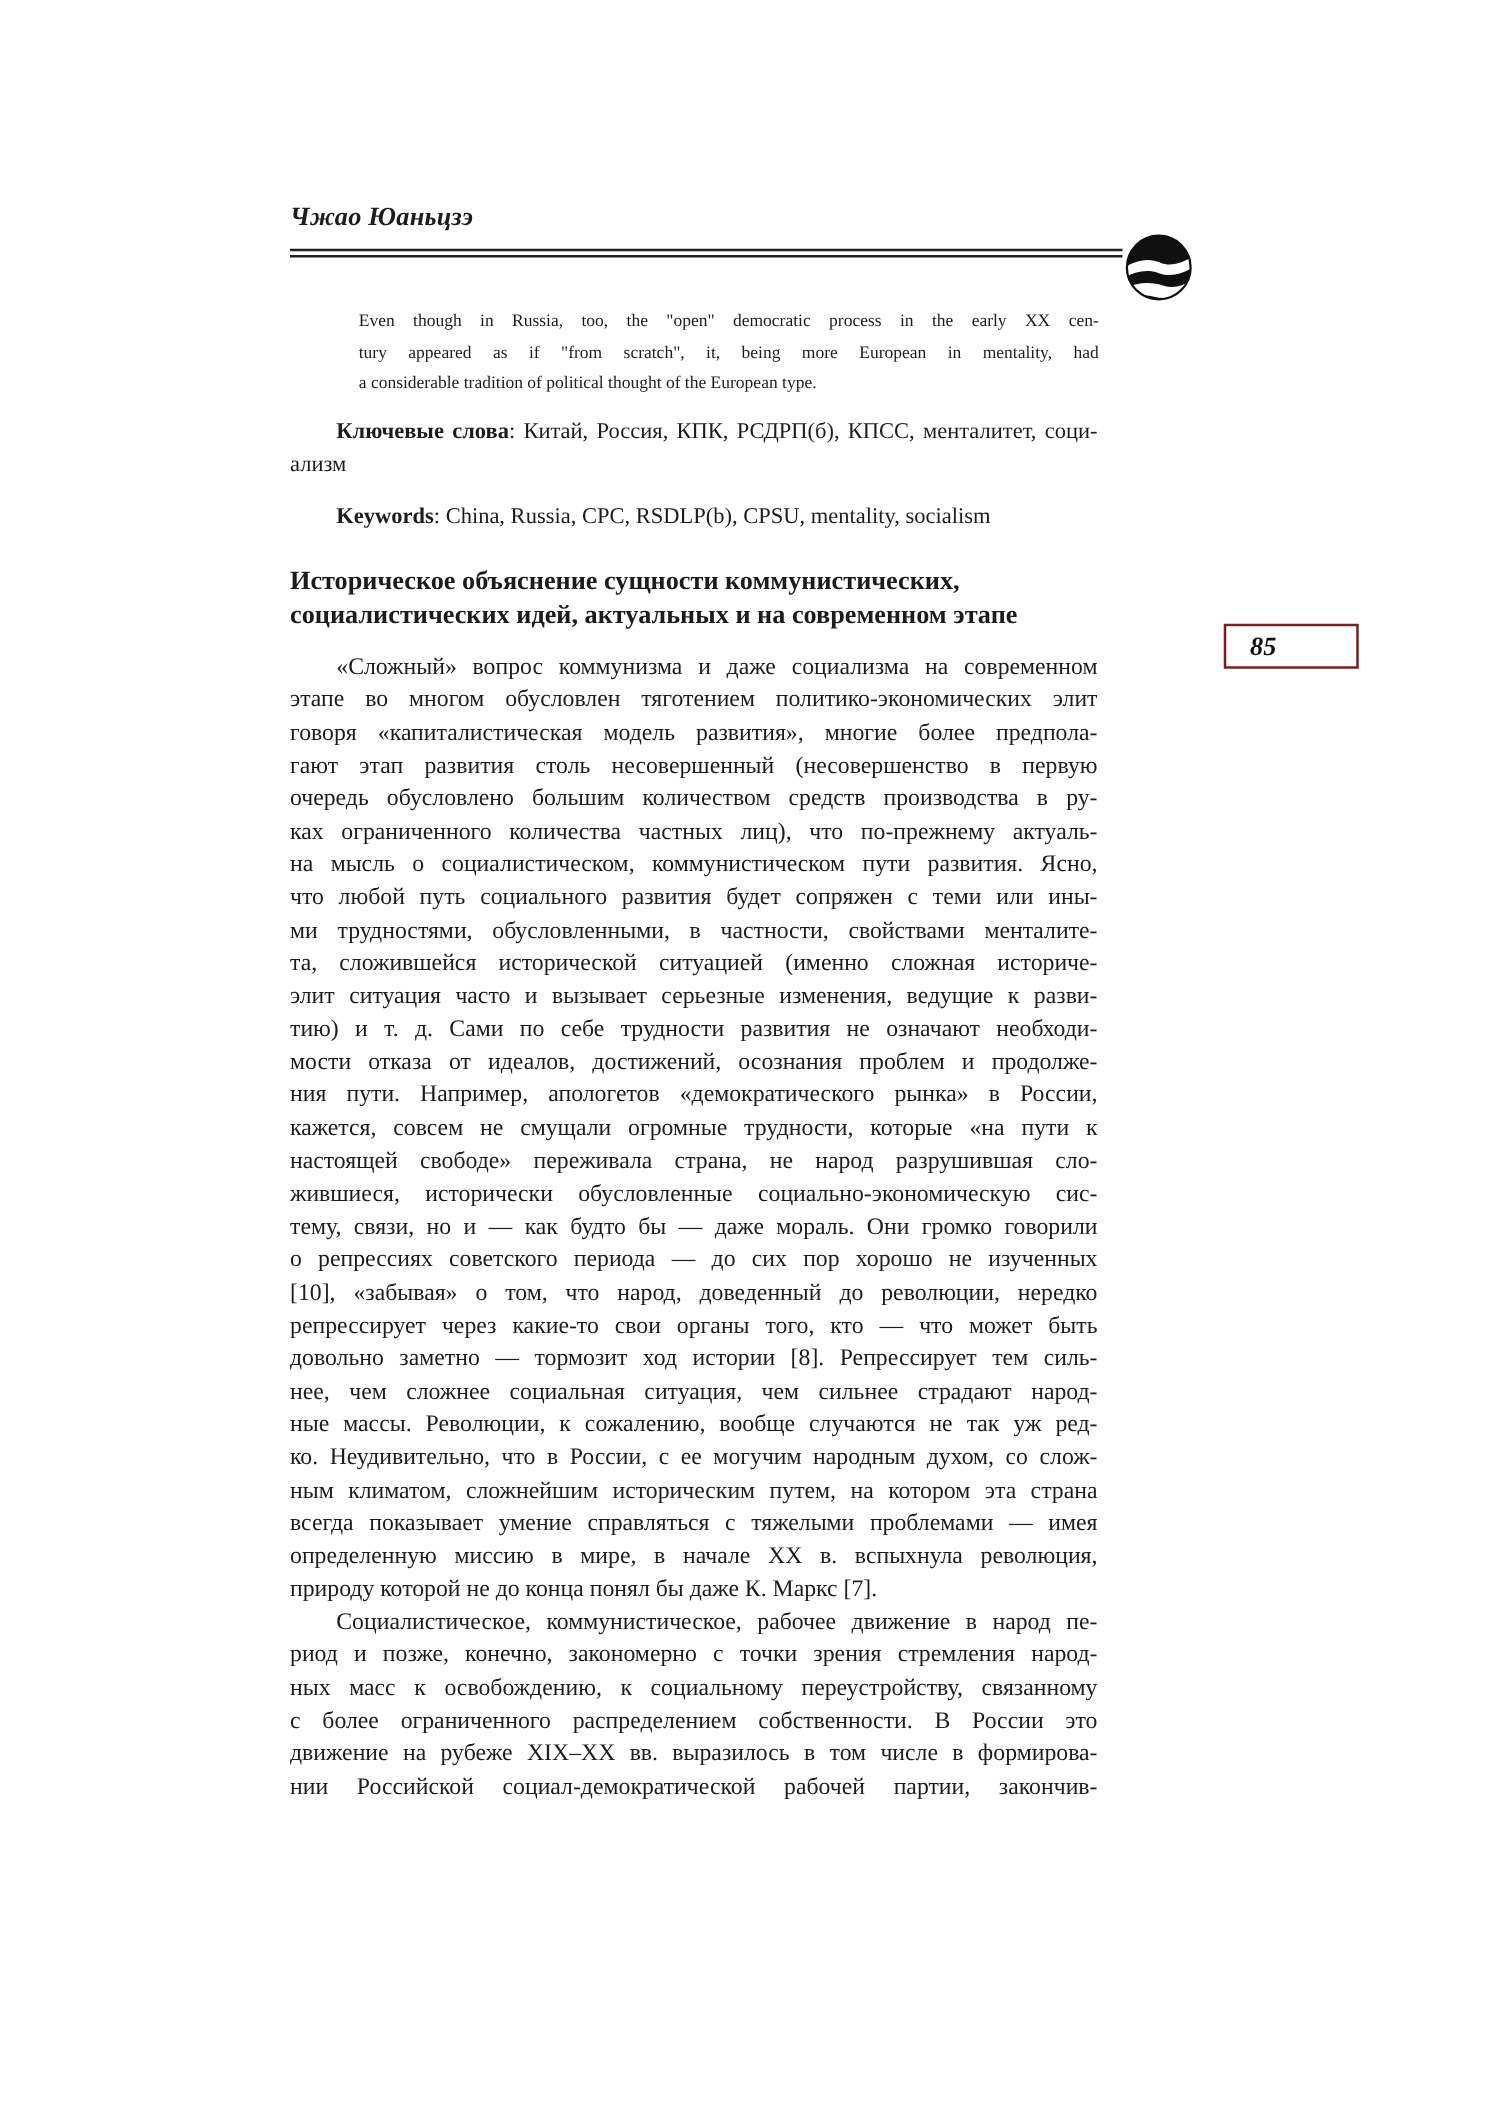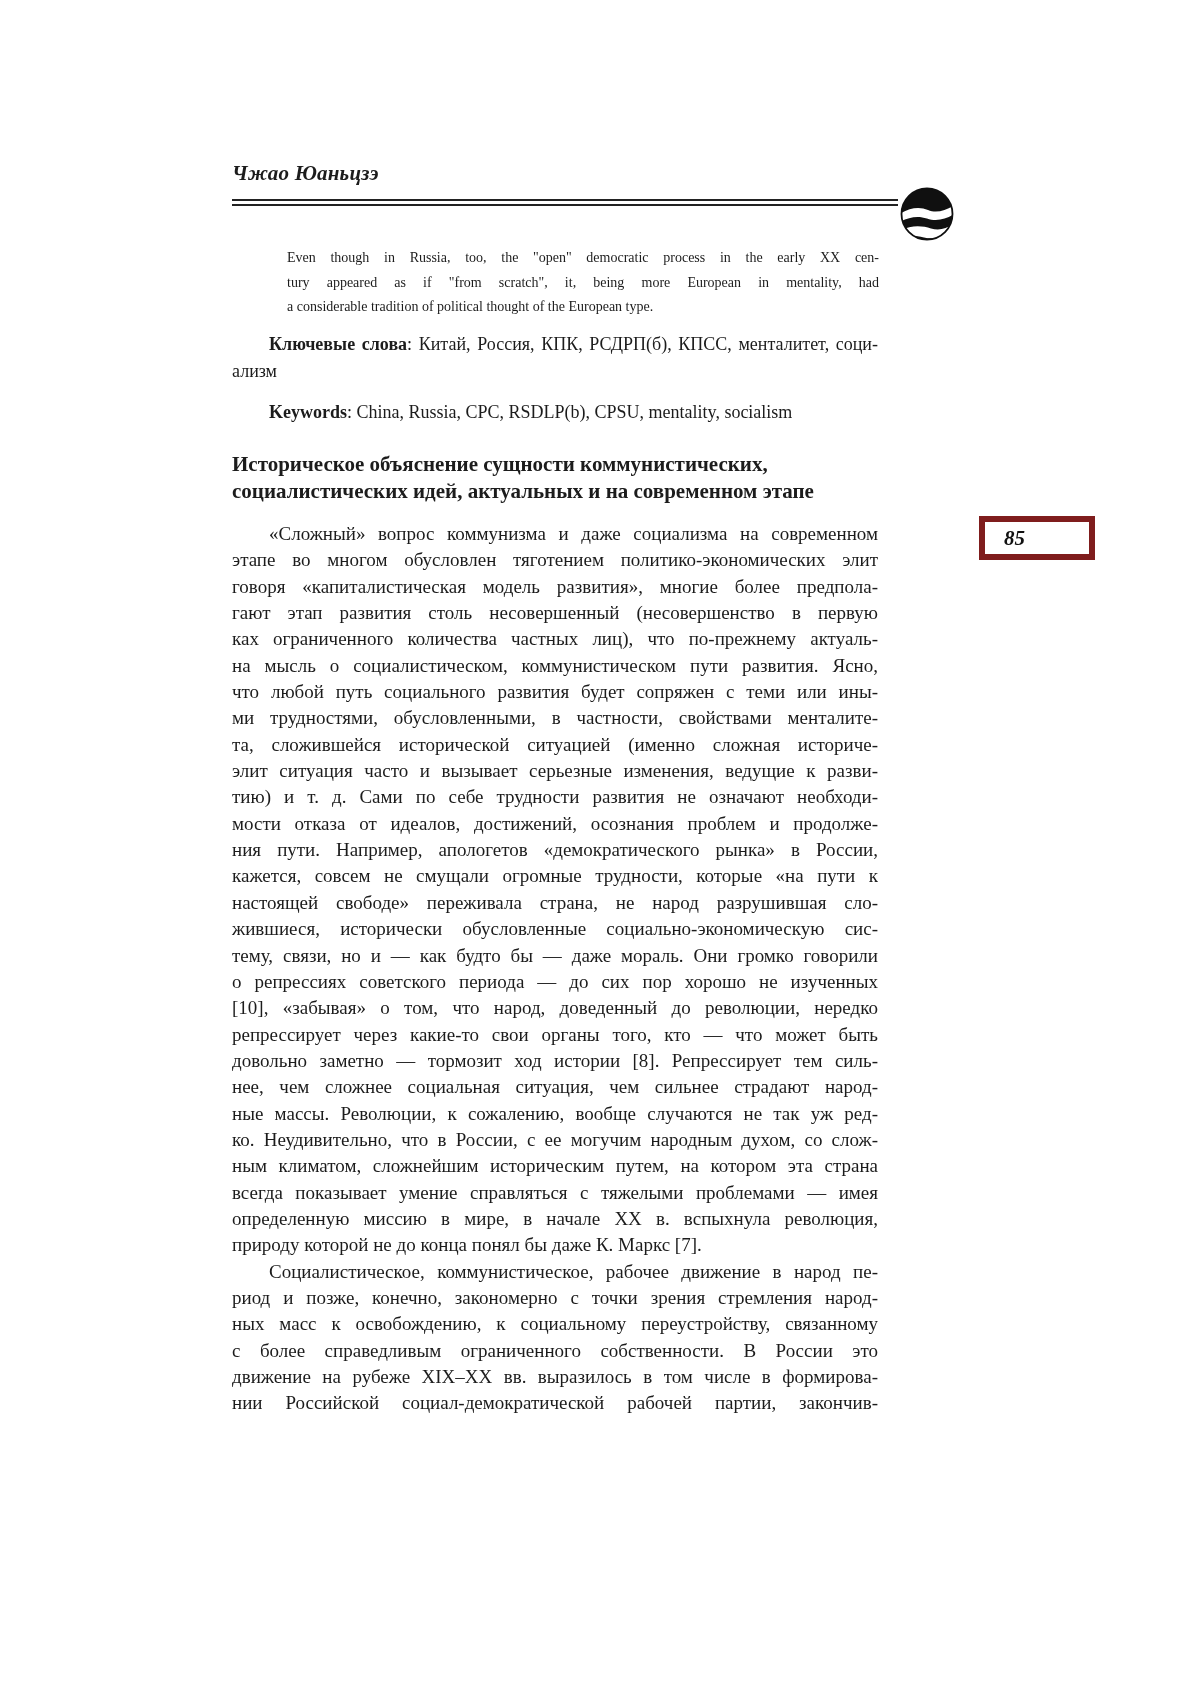--- a/index.html
+++ b/index.html
@@ -27,22 +27,22 @@
   .heading{position:absolute;left:232px;top:451px;width:646px;text-align:left;
            font-weight:700;font-size:21px;line-height:26.5px;}
 
   .bodytext{position:absolute;left:232px;top:521px;width:646px;font-size:19px;}
   .bodytext .tline{line-height:26.35px;}
 
   .tline{text-align:justify;text-align-last:justify;}
   .tline.tlast{text-align-last:left;}
   .tline.tindent{text-indent:37px;}
 
-  .pagebox{position:absolute;left:979px;top:516px;width:104px;height:32px;
-           border:6px solid #7f1d1d;}
+  .pagebox{position:absolute;left:979px;top:499px;width:104px;height:32px;
+           border:2px solid #7f1d1d;}
   .pagebox span{display:block;padding-left:19px;line-height:32px;
                 font-style:italic;font-weight:700;font-size:21px;color:#111;}
 </style>
 </head>
 <body>
 
 <div class="page">
 
   <div class="author">Чжао Юаньцзэ</div>
 
@@ -85,20 +85,21 @@
   <div class="pagebox">
     <span>85</span>
   </div>
 
   <main class="bodytext">
     <div class="para">
         <div class="tline tindent">«Сложный» вопрос коммунизма и даже социализма на современном</div>
         <div class="tline">этапе во многом обусловлен тяготением политико-экономических элит</div>
         <div class="tline">говоря «капиталистическая модель развития», многие более предпола-</div>
         <div class="tline">гают этап развития столь несовершенный (несовершенство в первую</div>
+        <div class="tline">очередь обусловлено большим количеством средств производства в ру-</div>
         <div class="tline">ках ограниченного количества частных лиц), что по-прежнему актуаль-</div>
         <div class="tline">на мысль о социалистическом, коммунистическом пути развития. Ясно,</div>
         <div class="tline">что любой путь социального развития будет сопряжен с теми или ины-</div>
         <div class="tline">ми трудностями, обусловленными, в частности, свойствами менталите-</div>
         <div class="tline">та, сложившейся исторической ситуацией (именно сложная историче-</div>
         <div class="tline">элит ситуация часто и вызывает серьезные изменения, ведущие к разви-</div>
         <div class="tline">тию) и т. д. Сами по себе трудности развития не означают необходи-</div>
         <div class="tline">мости отказа от идеалов, достижений, осознания проблем и продолже-</div>
         <div class="tline">ния пути. Например, апологетов «демократического рынка» в России,</div>
         <div class="tline">кажется, совсем не смущали огромные трудности, которые «на пути к</div>
@@ -114,19 +115,19 @@
         <div class="tline">ко. Неудивительно, что в России, с ее могучим народным духом, со слож-</div>
         <div class="tline">ным климатом, сложнейшим историческим путем, на котором эта страна</div>
         <div class="tline">всегда показывает умение справляться с тяжелыми проблемами — имея</div>
         <div class="tline">определенную миссию в мире, в начале XX в. вспыхнула революция,</div>
         <div class="tline tlast">природу которой не до конца понял бы даже К. Маркс [7].</div>
       </div>
     <div class="para">
         <div class="tline tindent">Социалистическое, коммунистическое, рабочее движение в народ пе-</div>
         <div class="tline">риод и позже, конечно, закономерно с точки зрения стремления народ-</div>
         <div class="tline">ных масс к освобождению, к социальному переустройству, связанному</div>
-        <div class="tline">с более справедливым ограниченного собственности. В России это</div>
+        <div class="tline">с более ограниченного распределением собственности. В России это</div>
         <div class="tline">движение на рубеже XIX–XX вв. выразилось в том числе в формирова-</div>
         <div class="tline">нии Российской социал-демократической рабочей партии, закончив-</div>
       </div>
   </main>
 
 </div>
 
 </body></html>

